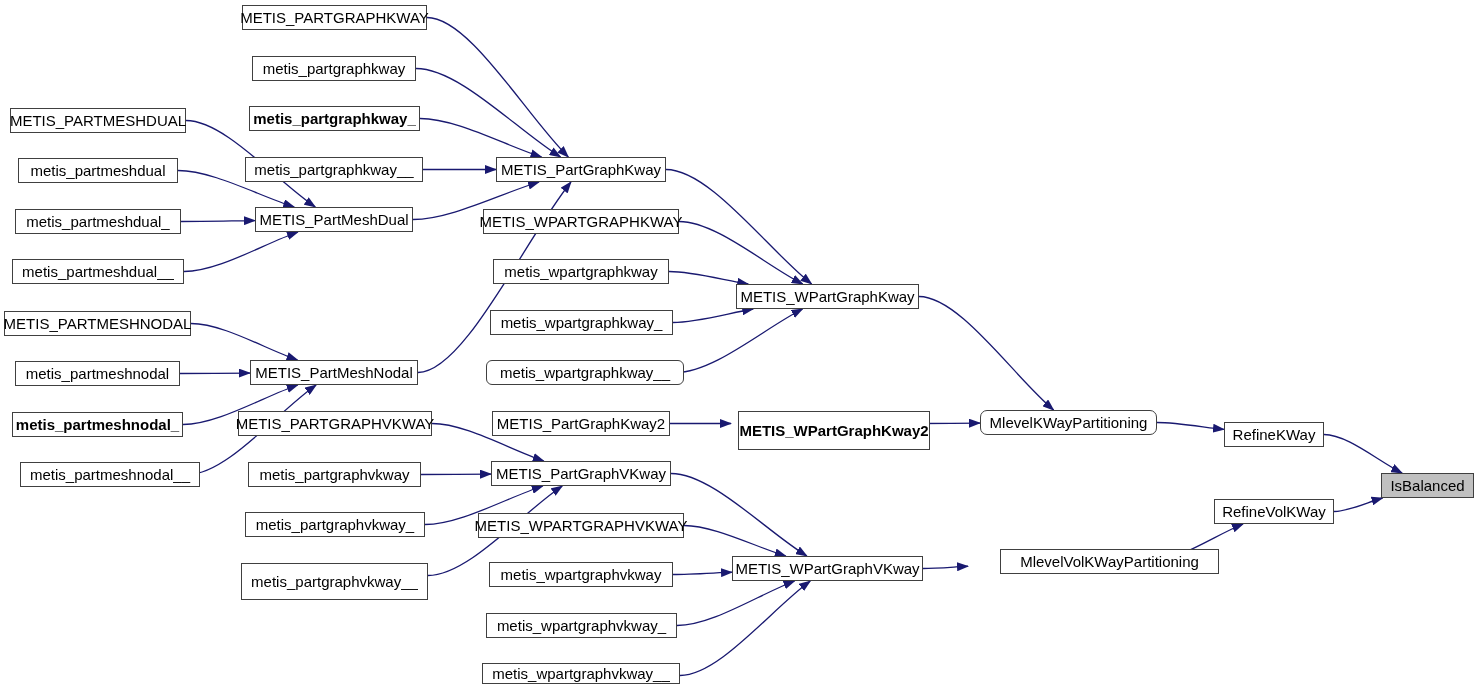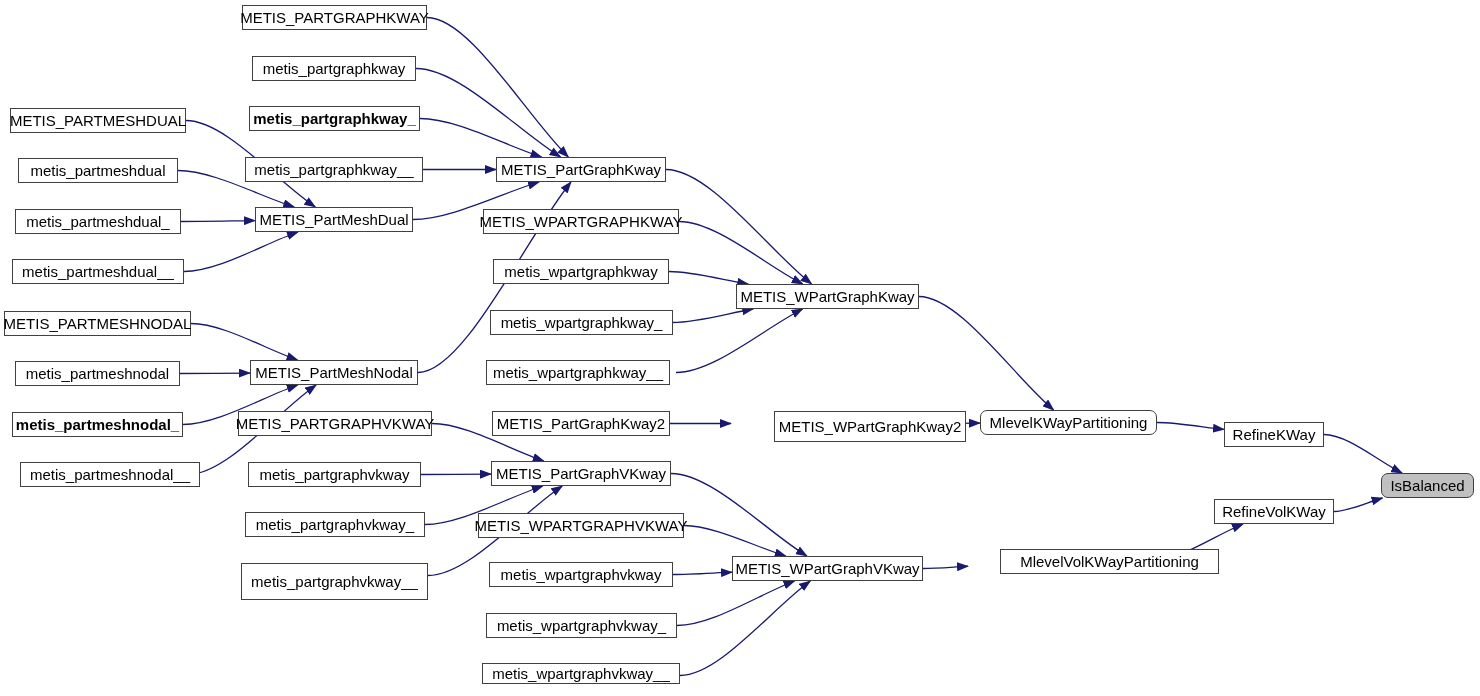--- a/index.html
+++ b/index.html
@@ -26,21 +26,20 @@
     align-items: center;
     justify-content: center;
     font-size: 15px;
     line-height: 1;
     white-space: nowrap;
     cursor: pointer;
   }
   .gnode.highlight {
     background: var(--highlight-fill, #c0c0c0);
     cursor: default;
-    border-radius: 7px;
   }
 </style>
 </head>
 <body>
 
 <div class="canvas" style="--bg: #ffffff; --node-border: #404040; --node-fill: #ffffff; --highlight-fill: #c0c0c0; --text: #000000;">
   <svg class="edge-layer" viewBox="0 0 1480 696" xmlns="http://www.w3.org/2000/svg">
     <defs>
       <marker id="arrow" viewBox="0 0 12 9" refX="11" refY="4.5" markerWidth="12" markerHeight="9" markerUnits="userSpaceOnUse" orient="auto">
         <path id="arrowhead-path" d="M0,0 L12,4.5 L0,9 Z" fill="#191970"></path>
@@ -101,29 +100,29 @@
       <div class="gnode" style="left: 255px; top: 207px; width: 158px; height: 25px;">METIS_PartMeshDual</div>
       <div class="gnode" style="left: 250px; top: 360px; width: 168px; height: 25px;">METIS_PartMeshNodal</div>
       <div class="gnode" style="left: 238px; top: 411px; width: 194px; height: 25px;">METIS_PARTGRAPHVKWAY</div>
       <div class="gnode" style="left: 248px; top: 462px; width: 173px; height: 25px;">metis_partgraphvkway</div>
       <div class="gnode" style="left: 245px; top: 512px; width: 180px; height: 25px;">metis_partgraphvkway_</div>
       <div class="gnode" style="left: 241px; top: 563px; width: 187px; height: 37px;">metis_partgraphvkway__</div>
       <div class="gnode" style="left: 496px; top: 157px; width: 170px; height: 25px;">METIS_PartGraphKway</div>
       <div class="gnode" style="left: 483px; top: 209px; width: 196px; height: 25px;">METIS_WPARTGRAPHKWAY</div>
       <div class="gnode" style="left: 493px; top: 259px; width: 176px; height: 25px;">metis_wpartgraphkway</div>
       <div class="gnode" style="left: 490px; top: 310px; width: 183px; height: 25px;">metis_wpartgraphkway_</div>
-      <div class="gnode" style="left: 486px; top: 360px; width: 184px; height: 25px;">metis_wpartgraphkway__</div>
+      <div class="gnode" style="left: 486px; top: 360px; width: 198px; height: 25px; border-radius: 6px;">metis_wpartgraphkway__</div>
       <div class="gnode" style="left: 492px; top: 411px; width: 178px; height: 25px;">METIS_PartGraphKway2</div>
       <div class="gnode" style="left: 491px; top: 461px; width: 180px; height: 25px;">METIS_PartGraphVKway</div>
       <div class="gnode" style="left: 478px; top: 513px; width: 206px; height: 25px;">METIS_WPARTGRAPHVKWAY</div>
       <div class="gnode" style="left: 489px; top: 562px; width: 184px; height: 25px;">metis_wpartgraphvkway</div>
       <div class="gnode" style="left: 486px; top: 613px; width: 191px; height: 25px;">metis_wpartgraphvkway_</div>
       <div class="gnode" style="left: 482px; top: 663px; width: 198px; height: 21px;">metis_wpartgraphvkway__</div>
       <div class="gnode" style="left: 736px; top: 284px; width: 183px; height: 25px;">METIS_WPartGraphKway</div>
-      <div class="gnode" style="left: 774px; top: 411px; width: 192px; height: 31px;">METIS_WPartGraphKway2</div>
+      <div class="gnode" style="left: 738px; top: 411px; width: 192px; height: 39px; font-weight: bold;">METIS_WPartGraphKway2</div>
       <div class="gnode" style="left: 732px; top: 556px; width: 191px; height: 25px;">METIS_WPartGraphVKway</div>
       <div class="gnode" style="left: 980px; top: 410px; width: 177px; height: 25px; border-radius: 7px;">MlevelKWayPartitioning</div>
       <div class="gnode" style="left: 1000px; top: 549px; width: 219px; height: 25px;">MlevelVolKWayPartitioning</div>
       <div class="gnode" style="left: 1224px; top: 422px; width: 100px; height: 25px;">RefineKWay</div>
       <div class="gnode" style="left: 1214px; top: 499px; width: 120px; height: 25px;">RefineVolKWay</div>
       <div class="gnode highlight" style="left: 1381px; top: 473px; width: 93px; height: 25px;">IsBalanced</div>
     </div>
 </div>
 
 </body></html>

